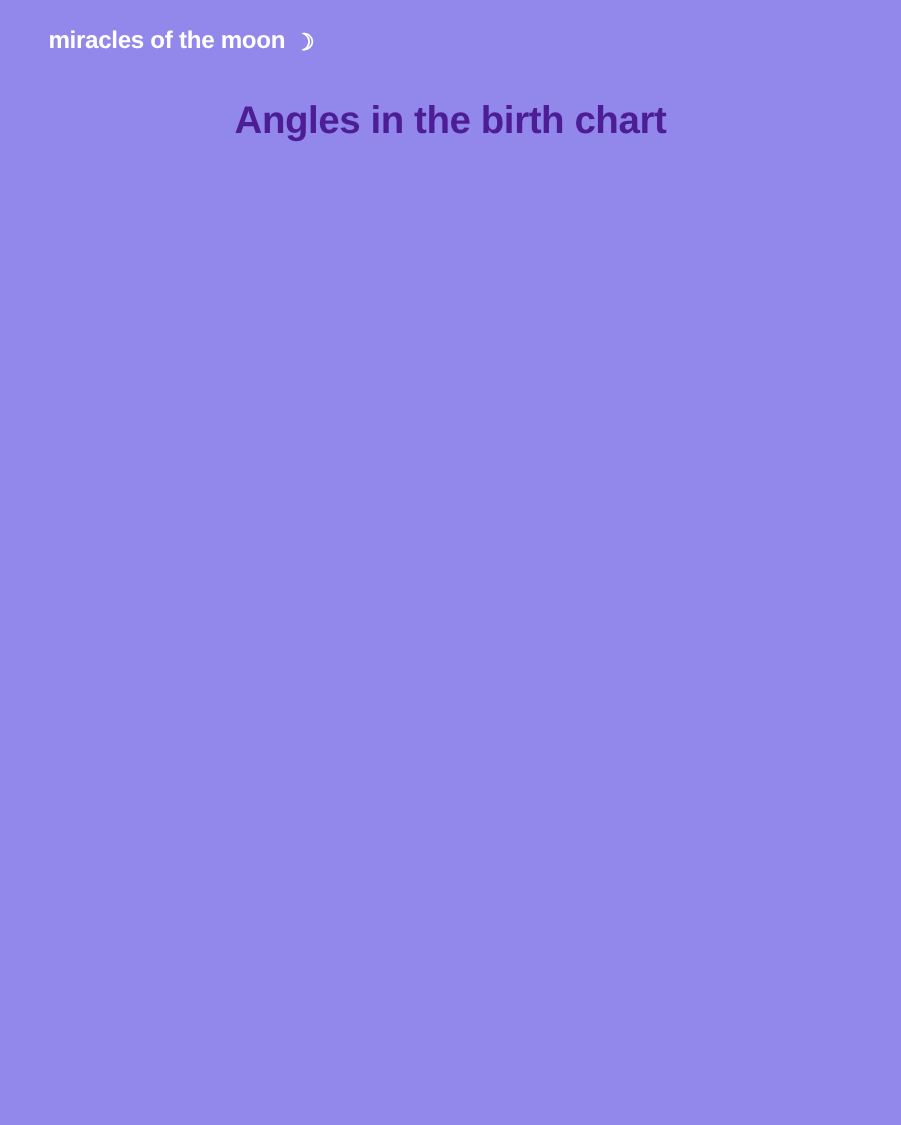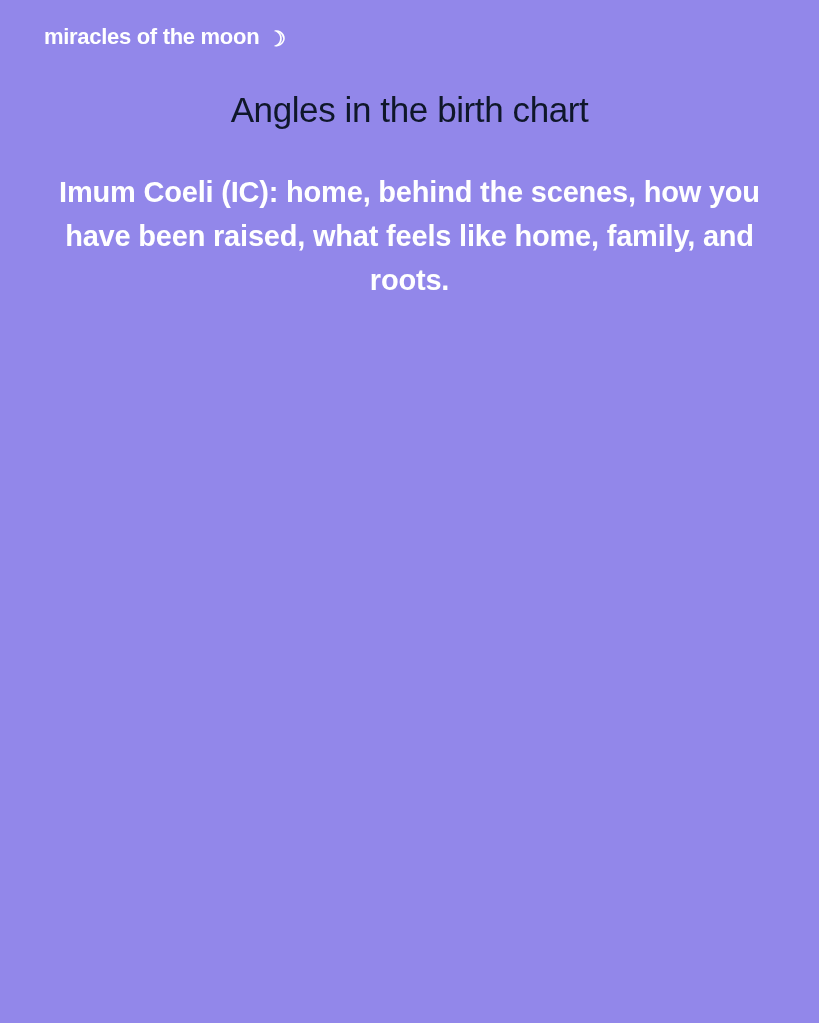--- a/index.html
+++ b/index.html
@@ -41,23 +41,23 @@
   .content {
     position: absolute;
     top: 88px;
     left: 0;
     width: 819px;
     padding: 0 42px;
     box-sizing: border-box;
     text-align: center;
   }
   .title {
-    color: #0f172a;
+    color: #4c1d95;
     font-size: 35px;
-    font-weight: normal;
+    font-weight: bold;
     letter-spacing: -0.4px;
     line-height: 1.25;
     margin: 0 0 38px 0;
   }
   .para {
     color: #ffffff;
     font-size: 29px;
     font-weight: bold;
     line-height: 1.52;
     letter-spacing: -0.2px;
@@ -73,16 +73,15 @@
 
 <div class="page">
 
   <div class="brand">
     <span>miracles of the moon</span>
     <span class="brand-moon">☽</span>
   </div>
 
   <div class="content">
     <h1 class="title">Angles in the birth chart</h1>
-    <p class="para">Imum Coeli (IC): home, behind the scenes, how you have been raised, what feels like home, family, and roots.</p>
   </div>
 
 </div>
 
 </body></html>

